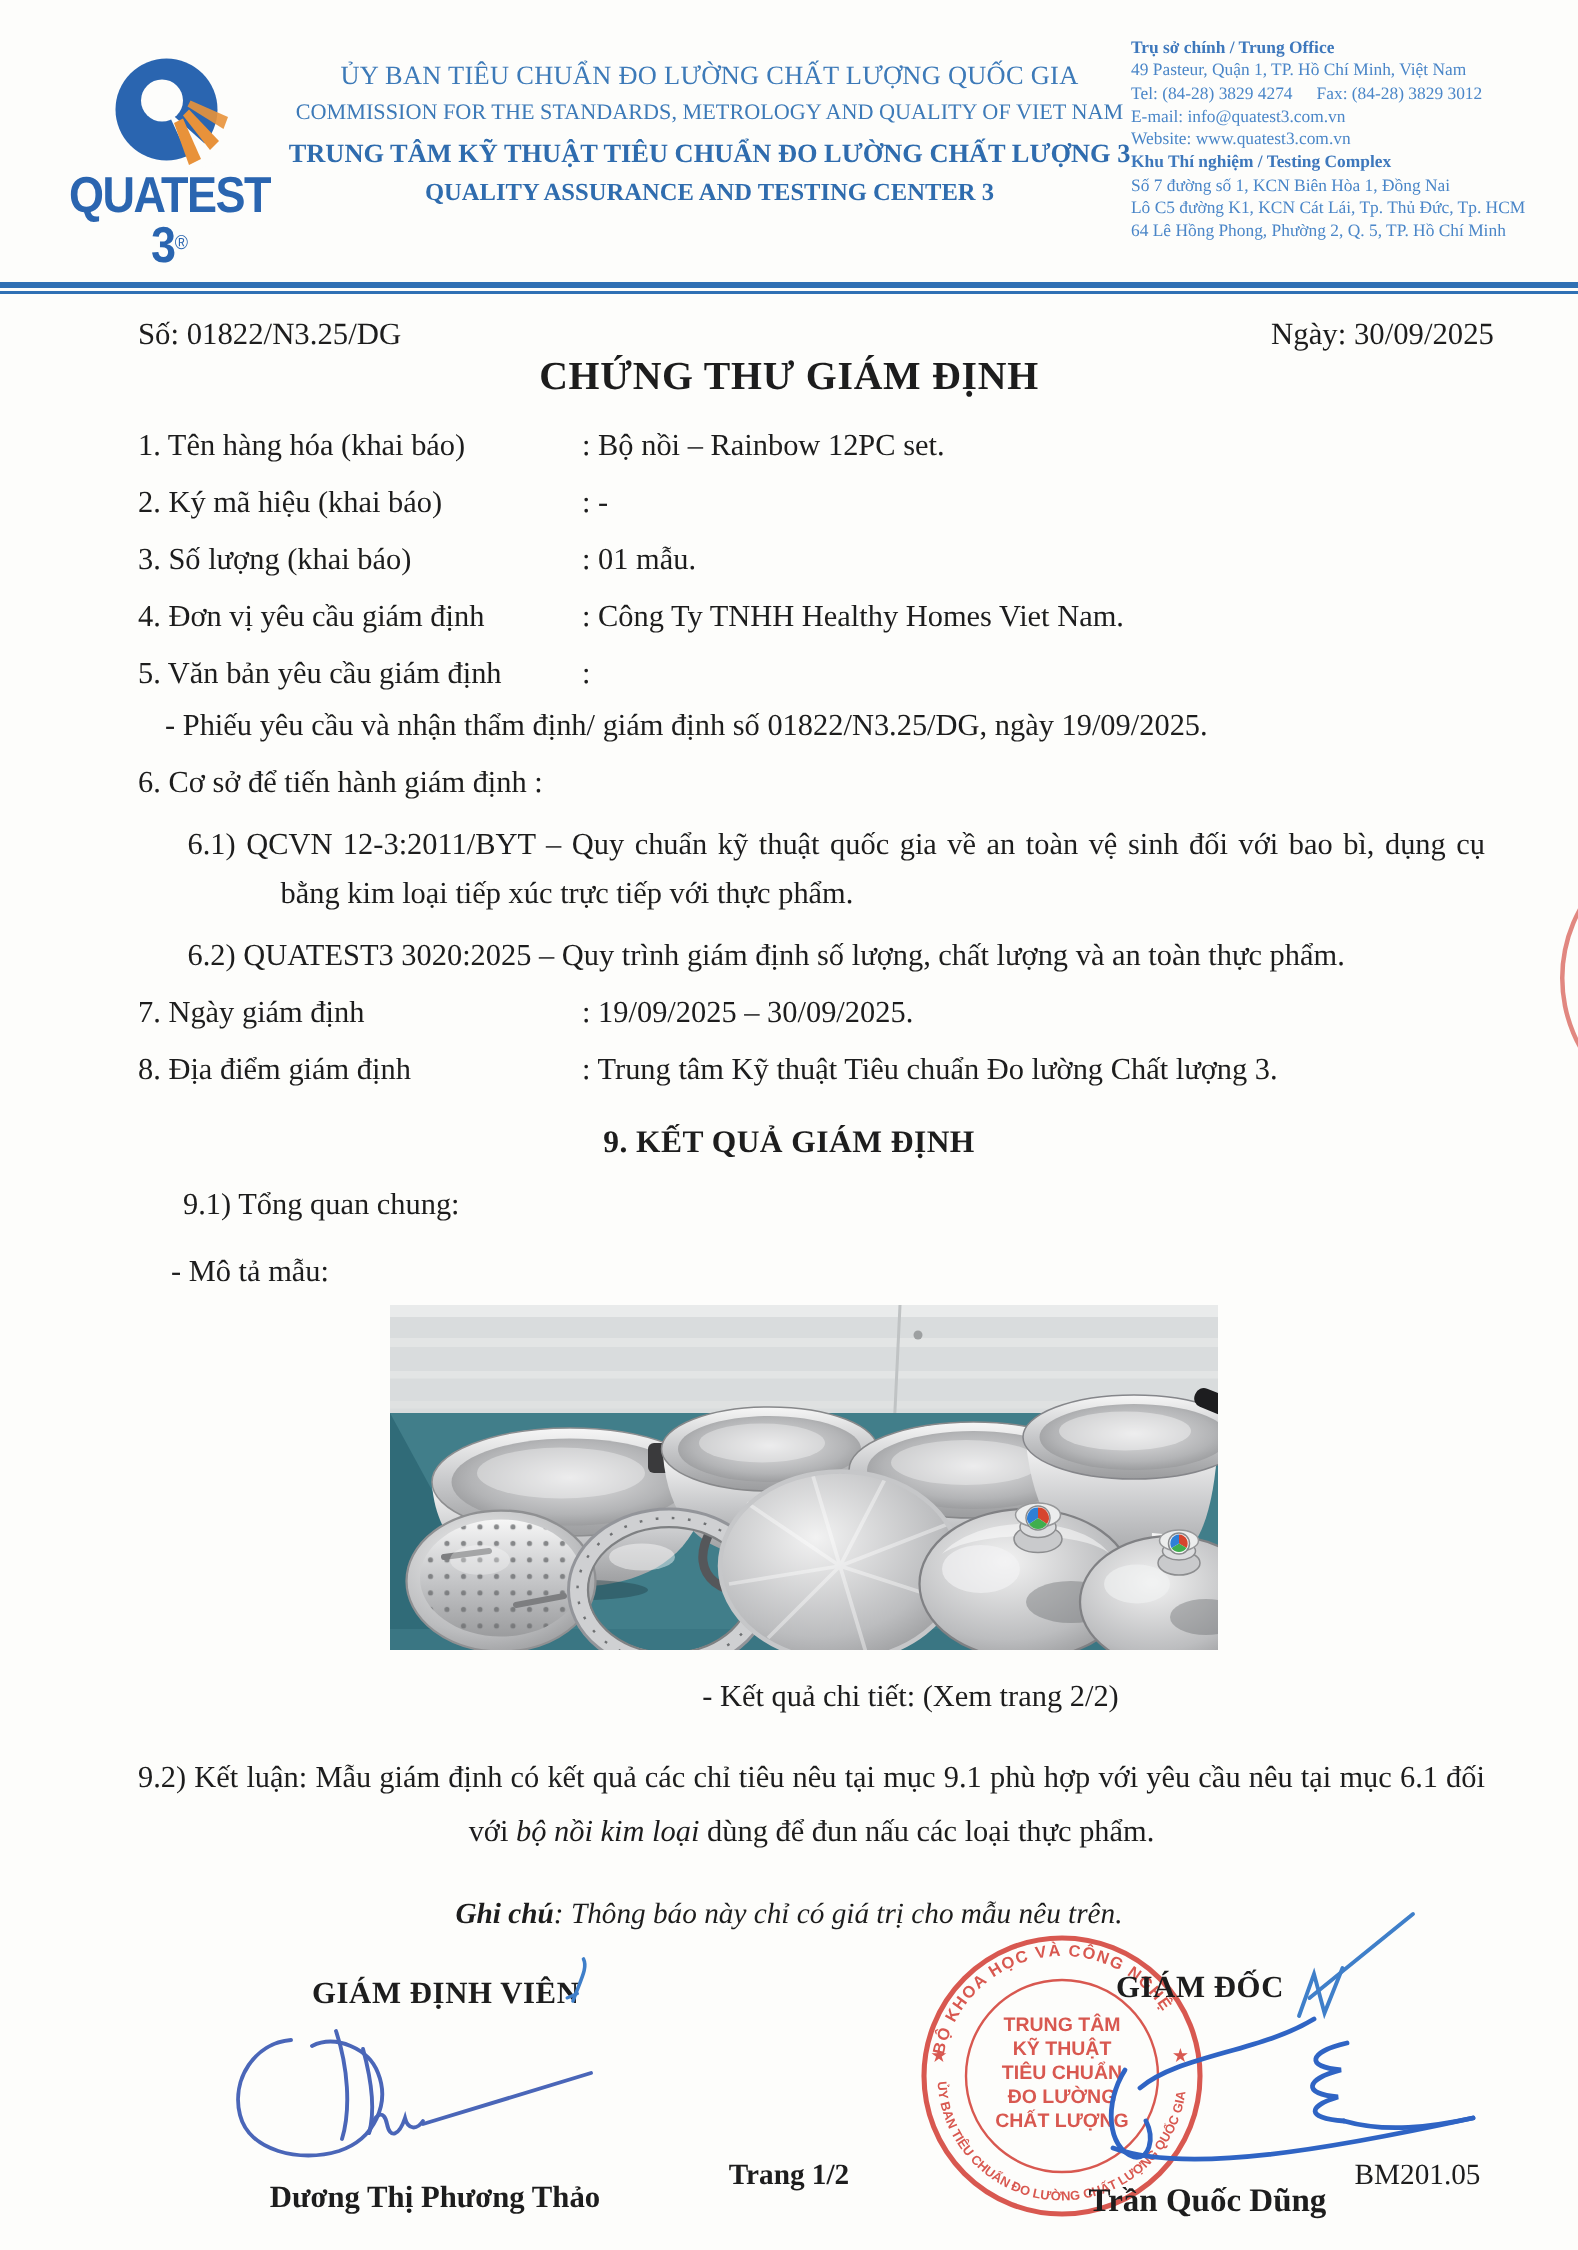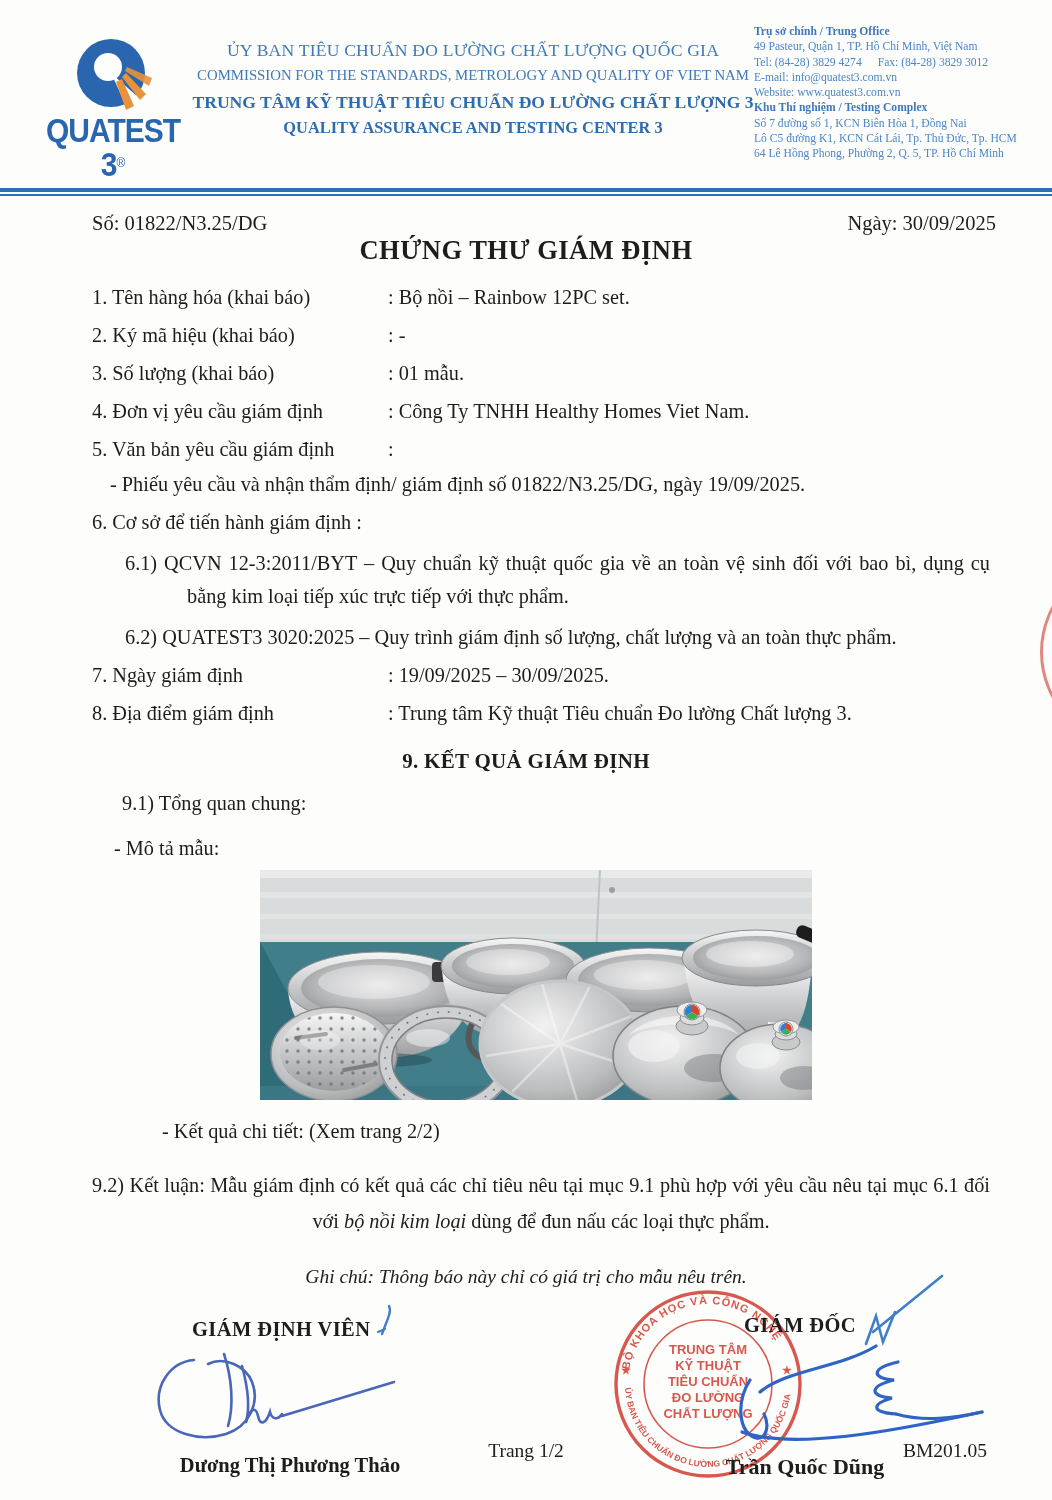--- a/index.html
+++ b/index.html
@@ -28,42 +28,42 @@
   .row{display:flex;margin-top:15px;}
   .lab{flex:0 0 296px;}
   .val{flex:1;}
   .sub5{margin:12px 0 0 18px;}
   .sub61{margin:13px 4px 0 33px;padding-left:62px;text-indent:-62px;text-align:justify;line-height:1.62;}
   .sub62{margin:13px 0 0 33px;}
   .sec9{text-align:center;font-weight:bold;font-size:21px;margin-top:24px;letter-spacing:.3px;}
   .l91{margin:18px 0 0 122px;font-size:20.3px;}
   .lmota{margin:22px 0 0 114px;font-size:20.3px;}
   .photo{margin:10px 0 0 260px;display:block;}
-  .ldetail{margin:20px 0 0 162px;font-size:20.3px;}
+  .ldetail{margin:20px 0 0 162px;font-size:20.3px;text-align:center;}
   .concl{margin:24px 62px 0 92px;font-size:20.3px;line-height:1.8;text-align:justify;text-align-last:center;}
   .concl em{font-style:italic;}
   .note{text-align:center;margin-top:26px;font-size:19.5px;}
-  .note .gl{font-weight:normal;font-style:italic;}
+  .note .gl{font-weight:bold;font-style:italic;}
   .note .gt{font-style:italic;}
   
   .sigs{position:relative;height:206px;margin-top:14px;}
-  .sig-title-l{position:absolute;left:192px;top:16px;font-weight:bold;font-size:20.5px;letter-spacing:.4px;}
+  .sig-title-l{position:absolute;left:208px;top:16px;font-weight:bold;font-size:20.5px;letter-spacing:.4px;}
   .tick{position:absolute;left:374px;top:2px;}
   .sig-l{position:absolute;left:152px;top:36px;}
   .name-l{position:absolute;left:120px;top:152px;width:340px;text-align:center;font-weight:bold;font-size:20.5px;}
   .stamp{position:absolute;left:612px;top:-14px;opacity:.9;}
   .sig-title-r{position:absolute;left:744px;top:12px;font-weight:bold;font-size:20.5px;z-index:2;letter-spacing:.4px;}
   .sig-r{position:absolute;left:680px;top:-66px;z-index:3;}
   .name-r{position:absolute;left:660px;top:152px;width:290px;text-align:center;font-weight:bold;font-size:22px;z-index:4;}
   
   .edge-stamp{position:absolute;top:553px;right:0;width:16px;height:200px;overflow:hidden;}
   .es1{position:absolute;left:4px;top:2px;width:190px;height:188px;border:3px solid rgba(211,72,62,.65);border-radius:50%;}
   
   .footer{position:absolute;left:0;right:0;top:1440px;font-size:19.5px;}
-  .f-page{position:absolute;left:0;right:0;text-align:center;}
+  .f-page{position:absolute;left:0;right:0;text-align:center;font-weight:bold;}
   .f-form{position:absolute;left:903px;}
 </style>
 </head>
 <body>
 
 <div class="page">
 
   <div class="header">
     <div class="logo">
       <svg width="86" height="80" viewBox="0 0 86 80">

